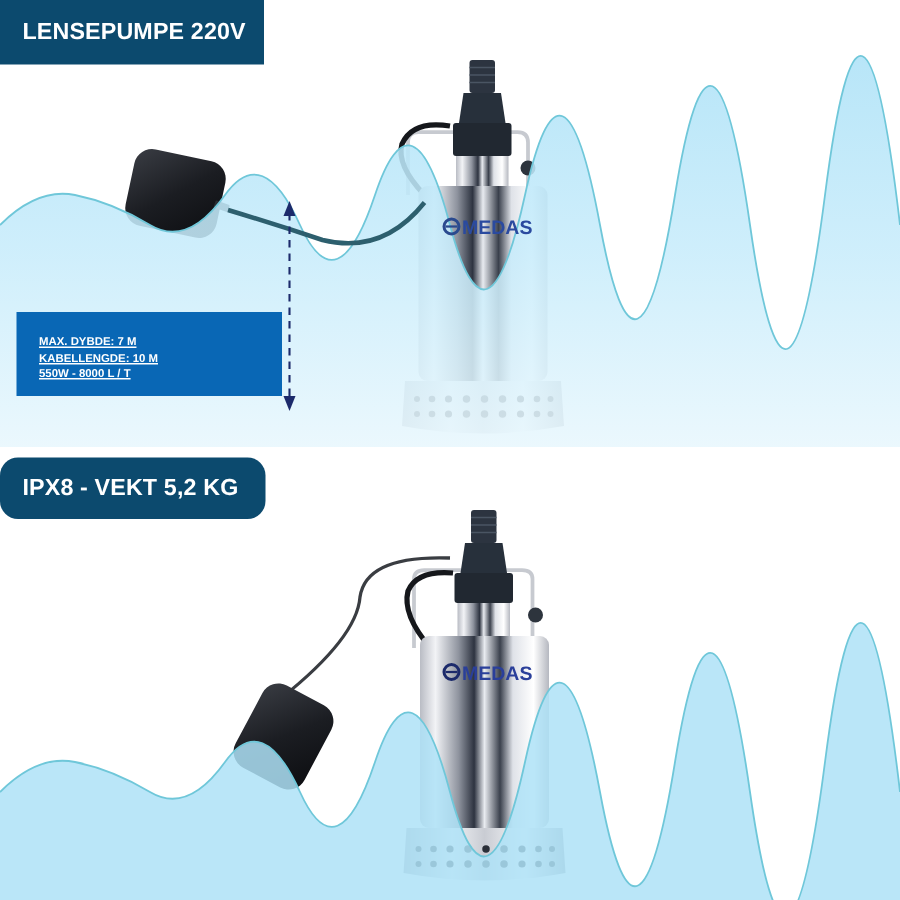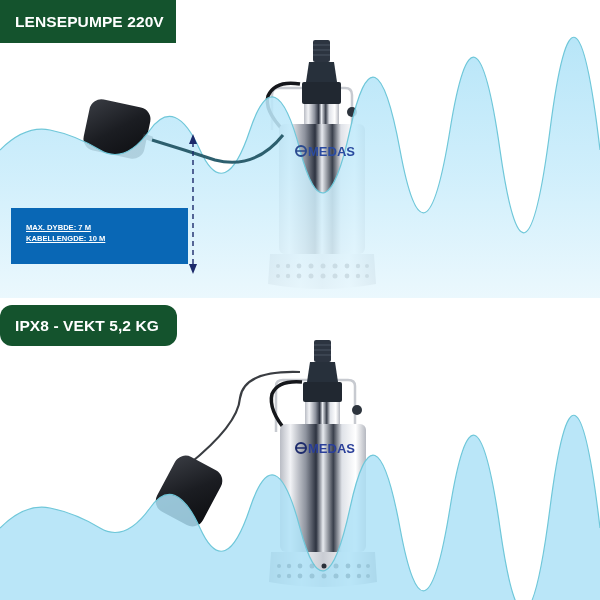--- a/index.html
+++ b/index.html
@@ -3,21 +3,21 @@
   <meta charset="utf-8">
   <style>
     * { margin: 0; padding: 0; box-sizing: border-box; }
     html, body { width: 600px; height: 600px; overflow: hidden; background: #ffffff; }
     body { font-family: "Liberation Sans", sans-serif; position: relative; }
     .panel { position: absolute; left: 0; width: 600px; overflow: hidden; background: #ffffff; }
     .panel-top { top: 0; height: 298px; }
     .panel-bottom { top: 300px; height: 300px; }
     .scene { position: absolute; left: 0; top: 0; width: 600px; height: 100%; }
     .title-badge {
-      position: absolute; left: 0; background: #14532d; color: #ffffff;
+      position: absolute; left: 0; background: #0c4a6e; color: #ffffff;
       font-weight: bold; font-size: 15.5px; letter-spacing: 0.1px;
       display: flex; align-items: center; padding-left: 15px;
     }
     .panel-top .title-badge { top: 0; width: 176px; height: 43px; }
     .panel-bottom .title-badge { top: 5px; width: 177px; height: 41px; border-radius: 12px; }
     .spec-box {
       position: absolute; left: 11px; top: 208px; width: 177px; height: 56px;
       background: #0967b5; color: #ffffff; font-size: 7.6px; font-weight: bold;
       padding: 15px 0 0 15px; line-height: 10.5px;
     }
@@ -125,20 +125,21 @@
     </g>
   </svg>
 
   <div class="title-badge">
     <span>LENSEPUMPE 220V</span>
   </div>
 
   <div class="spec-box">
     <span class="spec-line">MAX. DYBDE: 7 M</span>
     <span class="spec-line">KABELLENGDE: 10 M</span>
+    <span class="spec-line">550W - 8000 L / T</span>
   </div>
 </div>
 
 <div class="panel panel-bottom">
   <svg class="scene" viewBox="0 0 600 300" width="600" height="300">
     <defs>
       <linearGradient id="steel2" x1="0" y1="0" x2="1" y2="0">
         <stop offset="0" stop-color="#b9bcc4"></stop>
         <stop offset="0.12" stop-color="#f2f3f6"></stop>
         <stop offset="0.3" stop-color="#8e939e"></stop>

